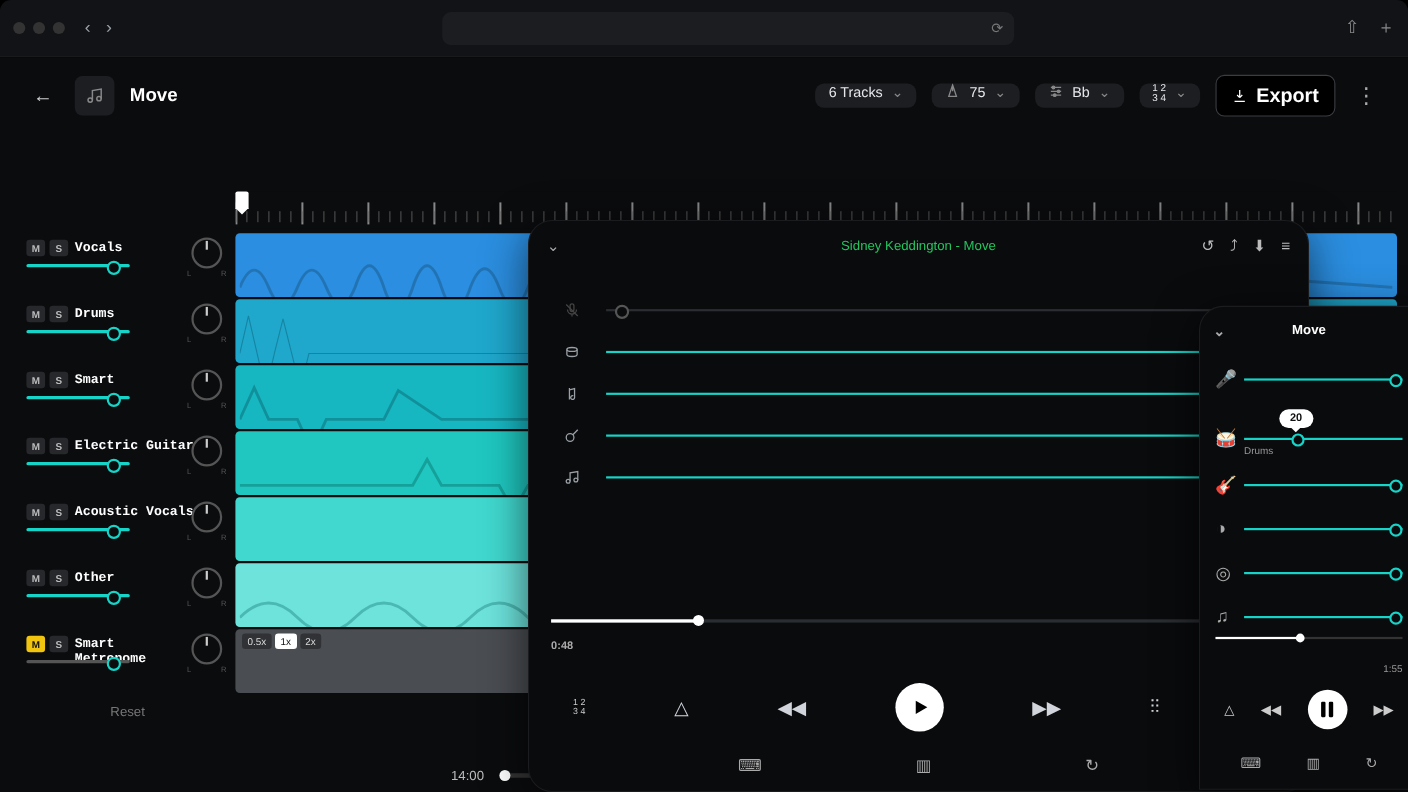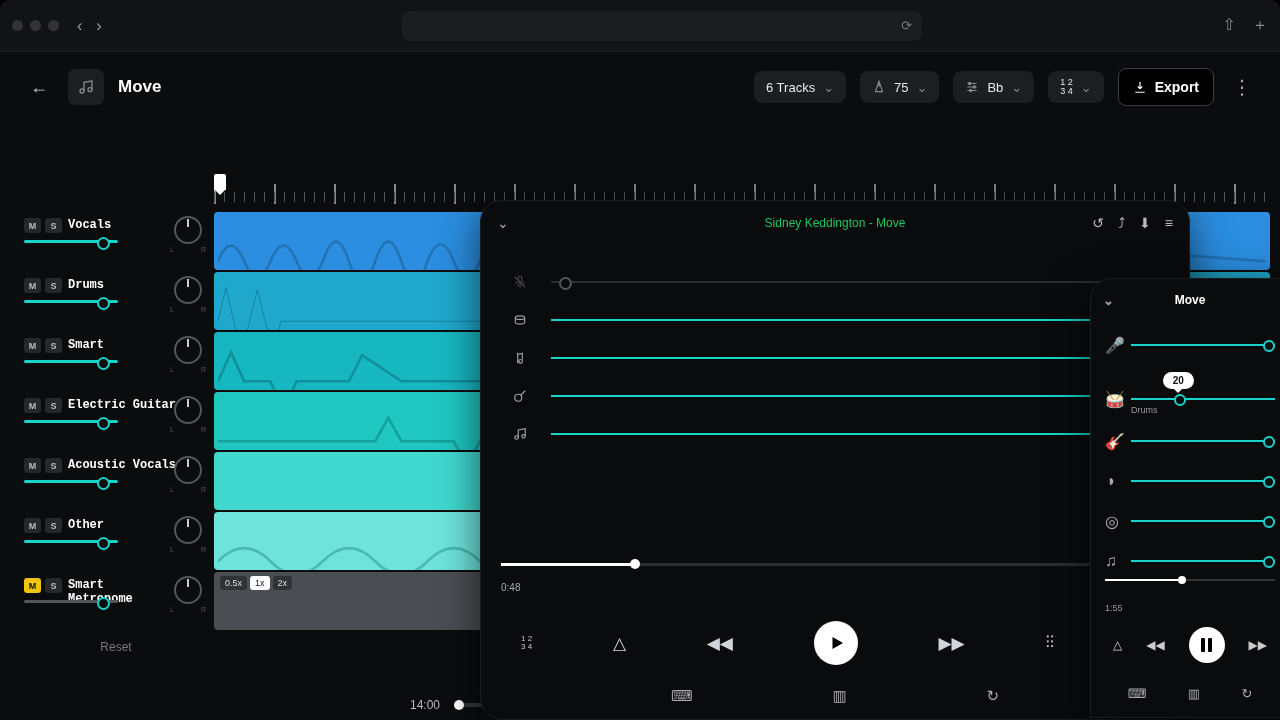--- a/index.html
+++ b/index.html
@@ -17,23 +17,23 @@
 
 
 .editor { position: absolute; top: 52px; left: 0; right: 0; bottom: 0; background: #0b0c0e; }
 
 
 .editor-header { height: 70px; display: flex; align-items: center; padding: 0 24px; gap: 14px; }
 .hdr-back { width: 30px; height: 30px; display: flex; align-items: center; justify-content: center; color: #ccc; font-size: 18px; cursor: pointer; }
 .hdr-icon { width: 36px; height: 36px; background: #1c1e22; border-radius: 7px; display: flex; align-items: center; justify-content: center; color: #888; }
 .hdr-title { font-size: 17px; font-weight: 600; }
 .hdr-spacer { flex: 1; }
-.hdr-pill { height: 32px; background: #1c1e22; border-radius: 8px; display: flex; align-items: center; padding: 0 12px; gap: 8px; font-size: 13px; color: #e5e7eb; cursor: pointer; }
+.hdr-pill { height: 22px; background: #1c1e22; border-radius: 8px; display: flex; align-items: flex-start; padding: 0 12px; gap: 8px; font-size: 13px; color: #e5e7eb; cursor: pointer; }
 .hdr-pill svg, .hdr-pill .dd { color: #888; }
-.hdr-export { height: 38px; background: #000; border: 1px solid #3a3d42; border-radius: 8px; display: flex; align-items: center; padding: 0 14px; gap: 8px; font-size: 14px; font-weight: 600; cursor: pointer; }
+.hdr-export { height: 38px; background: #000; border: 1px solid #3a3d42; border-radius: 8px; display: flex; align-items: center; padding: 0 14px; gap: 8px; font-size: 18px; font-weight: 600; cursor: pointer; }
 .hdr-more { color: #aaa; font-size: 20px; cursor: pointer; padding: 0 4px; }
 
 
 .ruler { position: absolute; top: 122px; left: 214px; right: 10px; height: 34px; background: #0b0c0e; }
 .ruler::before { content: ""; position: absolute; inset: 0; background: repeating-linear-gradient(90deg, #555 0 1px, transparent 1px 10px), repeating-linear-gradient(90deg, #888 0 2px, transparent 2px 60px); background-position: 0 18px, 0 10px; background-size: 10px 10px, 60px 20px; background-repeat: repeat-x; }
 .playhead { position: absolute; top: 0; left: 0; width: 12px; height: 16px; background: #fff; border-radius: 2px 2px 0 0; }
 .playhead::after { content: ""; position: absolute; top: 15px; left: 0; border-left: 6px solid transparent; border-right: 6px solid transparent; border-top: 6px solid #fff; }
 
 
 .tracklist { position: absolute; top: 160px; left: 24px; width: 184px; }
@@ -82,21 +82,21 @@
 .mix-row .bar { flex: 1; height: 2px; background: #17d4c8; position: relative; }
 .mix-row .bar.off { background: #2a2d31; }
 .mix-row .bar::after { content: ""; position: absolute; right: 0; top: -4px; width: 9px; height: 9px; background: #0a0b0d; border: 2px solid #17d4c8; border-radius: 50%; }
 .mix-row .bar.near-start::after { right: auto; left: 8px; }
 .mix-row .bar.off::after { border-color: #555; }
 
 .pt-progress { position: absolute; bottom: 126px; left: 20px; right: 20px; }
 .pt-progress .track-line { height: 3px; background: #2a2d31; position: relative; }
 .pt-progress .track-line .fill { position: absolute; left: 0; top: 0; bottom: 0; width: 20%; background: #fff; }
 .pt-progress .track-line .fill::after { content: ""; position: absolute; right: -5px; top: -4px; width: 10px; height: 10px; background: #fff; border-radius: 50%; }
-.pt-progress .time { font-size: 10px; color: #aaa; margin-top: 16px; }
+.pt-progress .time { font-size: 10px; color: #aaa; margin-top: 16px; font-weight: bold; }
 
 .pt-transport { position: absolute; bottom: 54px; left: 0; right: 0; display: flex; align-items: center; justify-content: space-between; padding: 0 40px; }
 .pt-transport .ctl { color: #d1d5db; font-size: 17px; cursor: pointer; }
 .pt-transport .tsig { font-size: 8px; color: #ccc; line-height: 1; }
 .play-btn { width: 44px; height: 44px; background: #fff; border-radius: 50%; display: flex; align-items: center; justify-content: center; color: #000; }
 .play-btn svg { margin-left: 3px; }
 
 .pt-bottom { position: absolute; bottom: 14px; left: 0; right: 0; display: flex; justify-content: space-around; padding: 0 120px; color: #aaa; font-size: 15px; }
 
 
@@ -110,21 +110,21 @@
 .pp-row .bar::after { content: ""; position: absolute; right: 0; top: -4px; width: 8px; height: 8px; background: #0a0b0d; border: 2px solid #17d4c8; border-radius: 50%; }
 .pp-row .bar.mid::after { right: auto; left: 30%; }
 .pp-label { font-size: 9px; color: #999; margin-left: 26px; margin-top: -14px; margin-bottom: 6px; }
 .bubble { position: absolute; top: -26px; left: 22%; background: #fff; color: #111; font-size: 10px; font-weight: 700; padding: 3px 10px; border-radius: 11px; }
 .bubble::after { content: ""; position: absolute; bottom: -4px; left: 50%; transform: translateX(-50%); border-left: 4px solid transparent; border-right: 4px solid transparent; border-top: 4px solid #fff; }
 
 .pp-progress { position: absolute; bottom: 104px; left: 14px; right: 14px; }
 .pp-progress .line { height: 2px; background: #333; position: relative; }
 .pp-progress .line .fill { position: absolute; left: 0; top: 0; bottom: 0; width: 45%; background: #fff; }
 .pp-progress .line .fill::after { content: ""; position: absolute; right: -4px; top: -3px; width: 8px; height: 8px; background: #fff; border-radius: 50%; }
-.pp-progress .time { font-size: 9px; color: #999; margin-top: 22px; }
+.pp-progress .time { font-size: 9px; color: #999; margin-top: 22px; text-align: right; }
 
 .pp-transport { position: absolute; bottom: 54px; left: 0; right: 0; display: flex; align-items: center; justify-content: space-around; padding: 0 10px; }
 .pp-transport .sm { color: #ccc; font-size: 12px; cursor: pointer; }
 .pause-btn { width: 36px; height: 36px; background: #fff; border-radius: 50%; display: flex; align-items: center; justify-content: center; gap: 3px; }
 .pause-btn span { width: 4px; height: 14px; background: #000; border-radius: 1px; }
 .pp-bottom { position: absolute; bottom: 16px; left: 0; right: 0; display: flex; justify-content: space-around; padding: 0 16px; color: #aaa; font-size: 13px; }
 
 
 .svg { width: 16px; height: 16px; }
 .svg-sm { width: 14px; height: 14px; }

